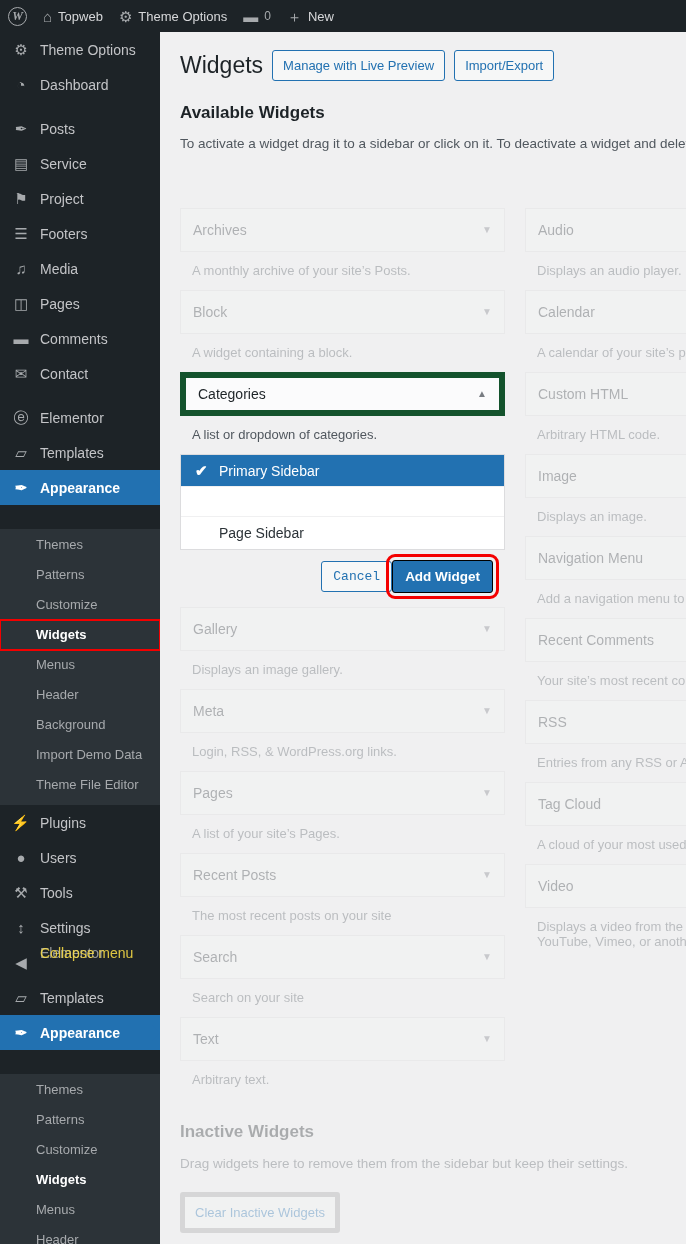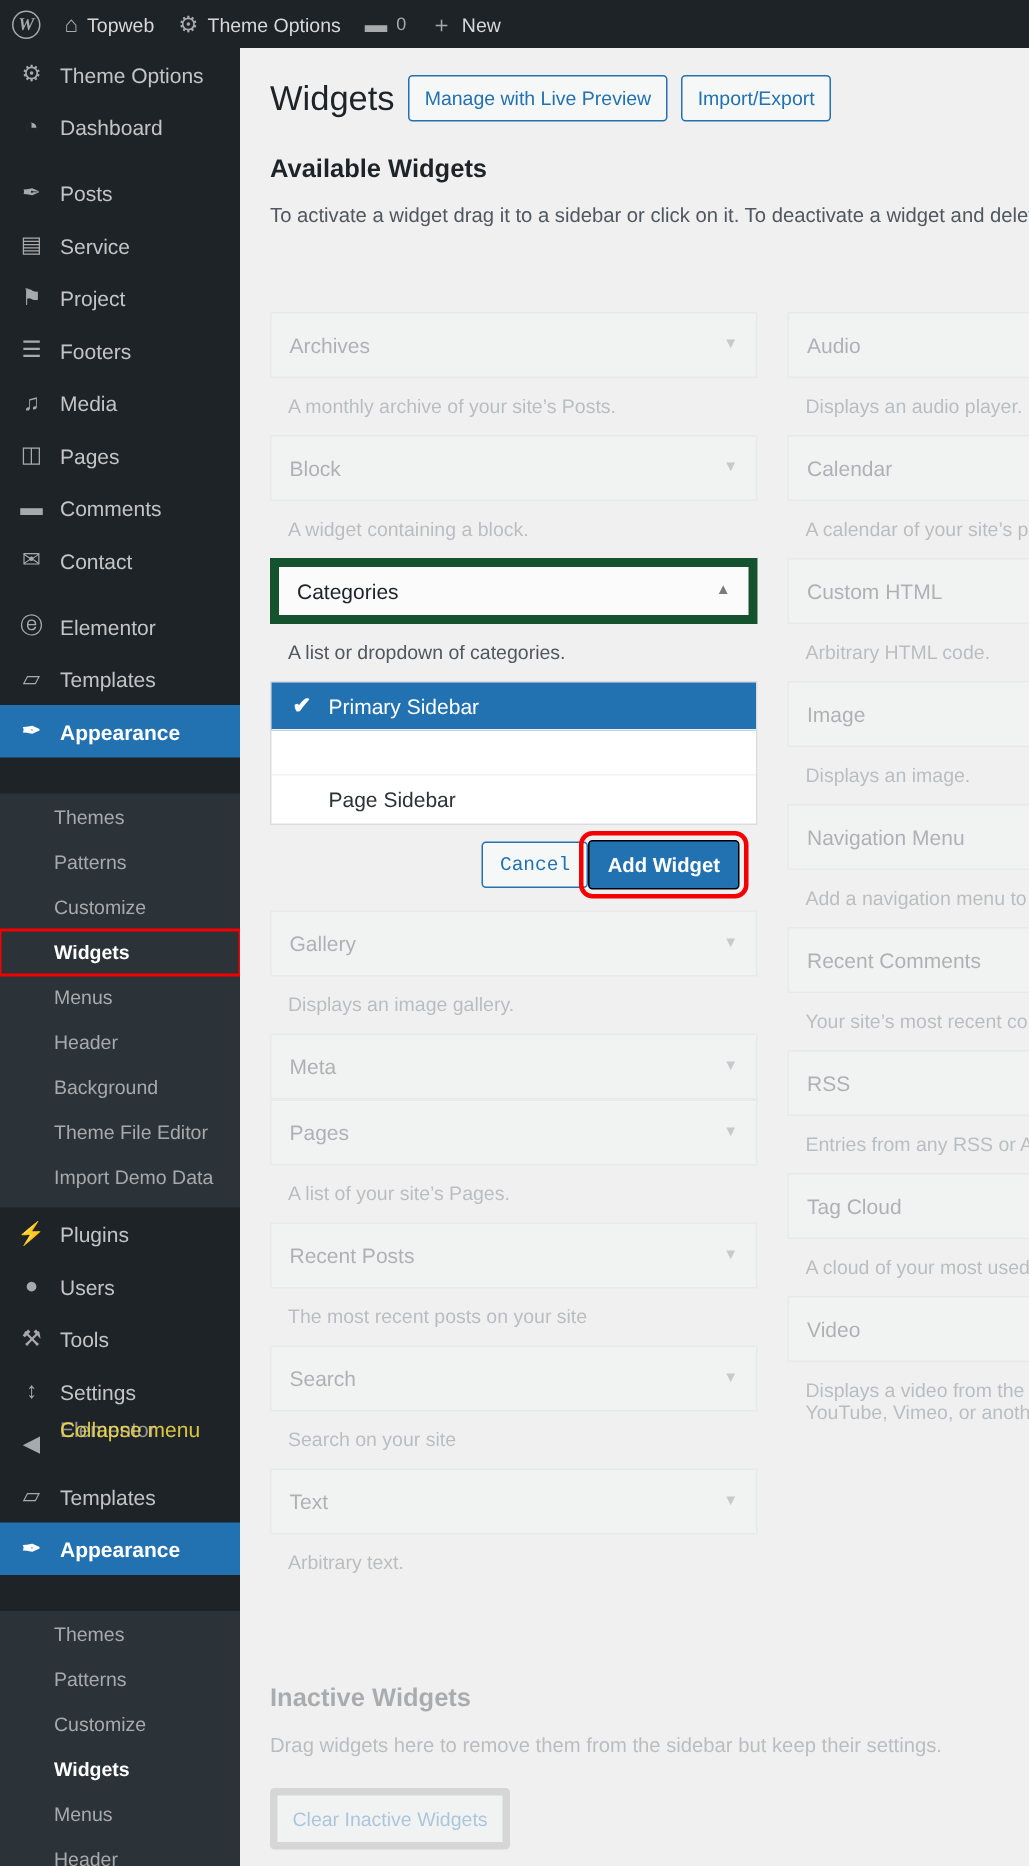--- a/index.html
+++ b/index.html
@@ -231,22 +231,22 @@
       <span>Appearance</span>
     </div>
     <div class="submenu">
       <span class="si">Themes</span>
       <span class="si">Patterns</span>
       <span class="si">Customize</span>
       <span class="si current hl-box">Widgets</span>
       <span class="si">Menus</span>
       <span class="si">Header</span>
       <span class="si">Background</span>
+      <span class="si">Import Demo Data</span>
       <span class="si">Theme File Editor</span>
-      <span class="si">Import Demo Data</span>
     </div>
 
     <div class="menu-top">
       <span class="mi">⚡</span>
       <span>Plugins</span>
     </div>
     <div class="menu-top">
       <span class="mi">●</span>
       <span>Users</span>
     </div>
@@ -352,20 +352,21 @@
             <span class="caret">▼</span>
           </div>
           <div class="widget-desc">Displays an image gallery.</div>
         </div>
 
         <div class="widget ghost">
           <div class="widget-top">
             <span>Meta</span>
             <span class="caret">▼</span>
           </div>
+          <div class="widget-desc">Login, RSS, &amp; WordPress.org links.</div>
         </div>
 
         <div class="widget ghost">
           <div class="widget-top">
             <span>Pages</span>
             <span class="caret">▼</span>
           </div>
           <div class="widget-desc">A list of your site’s Pages.</div>
         </div>
 

